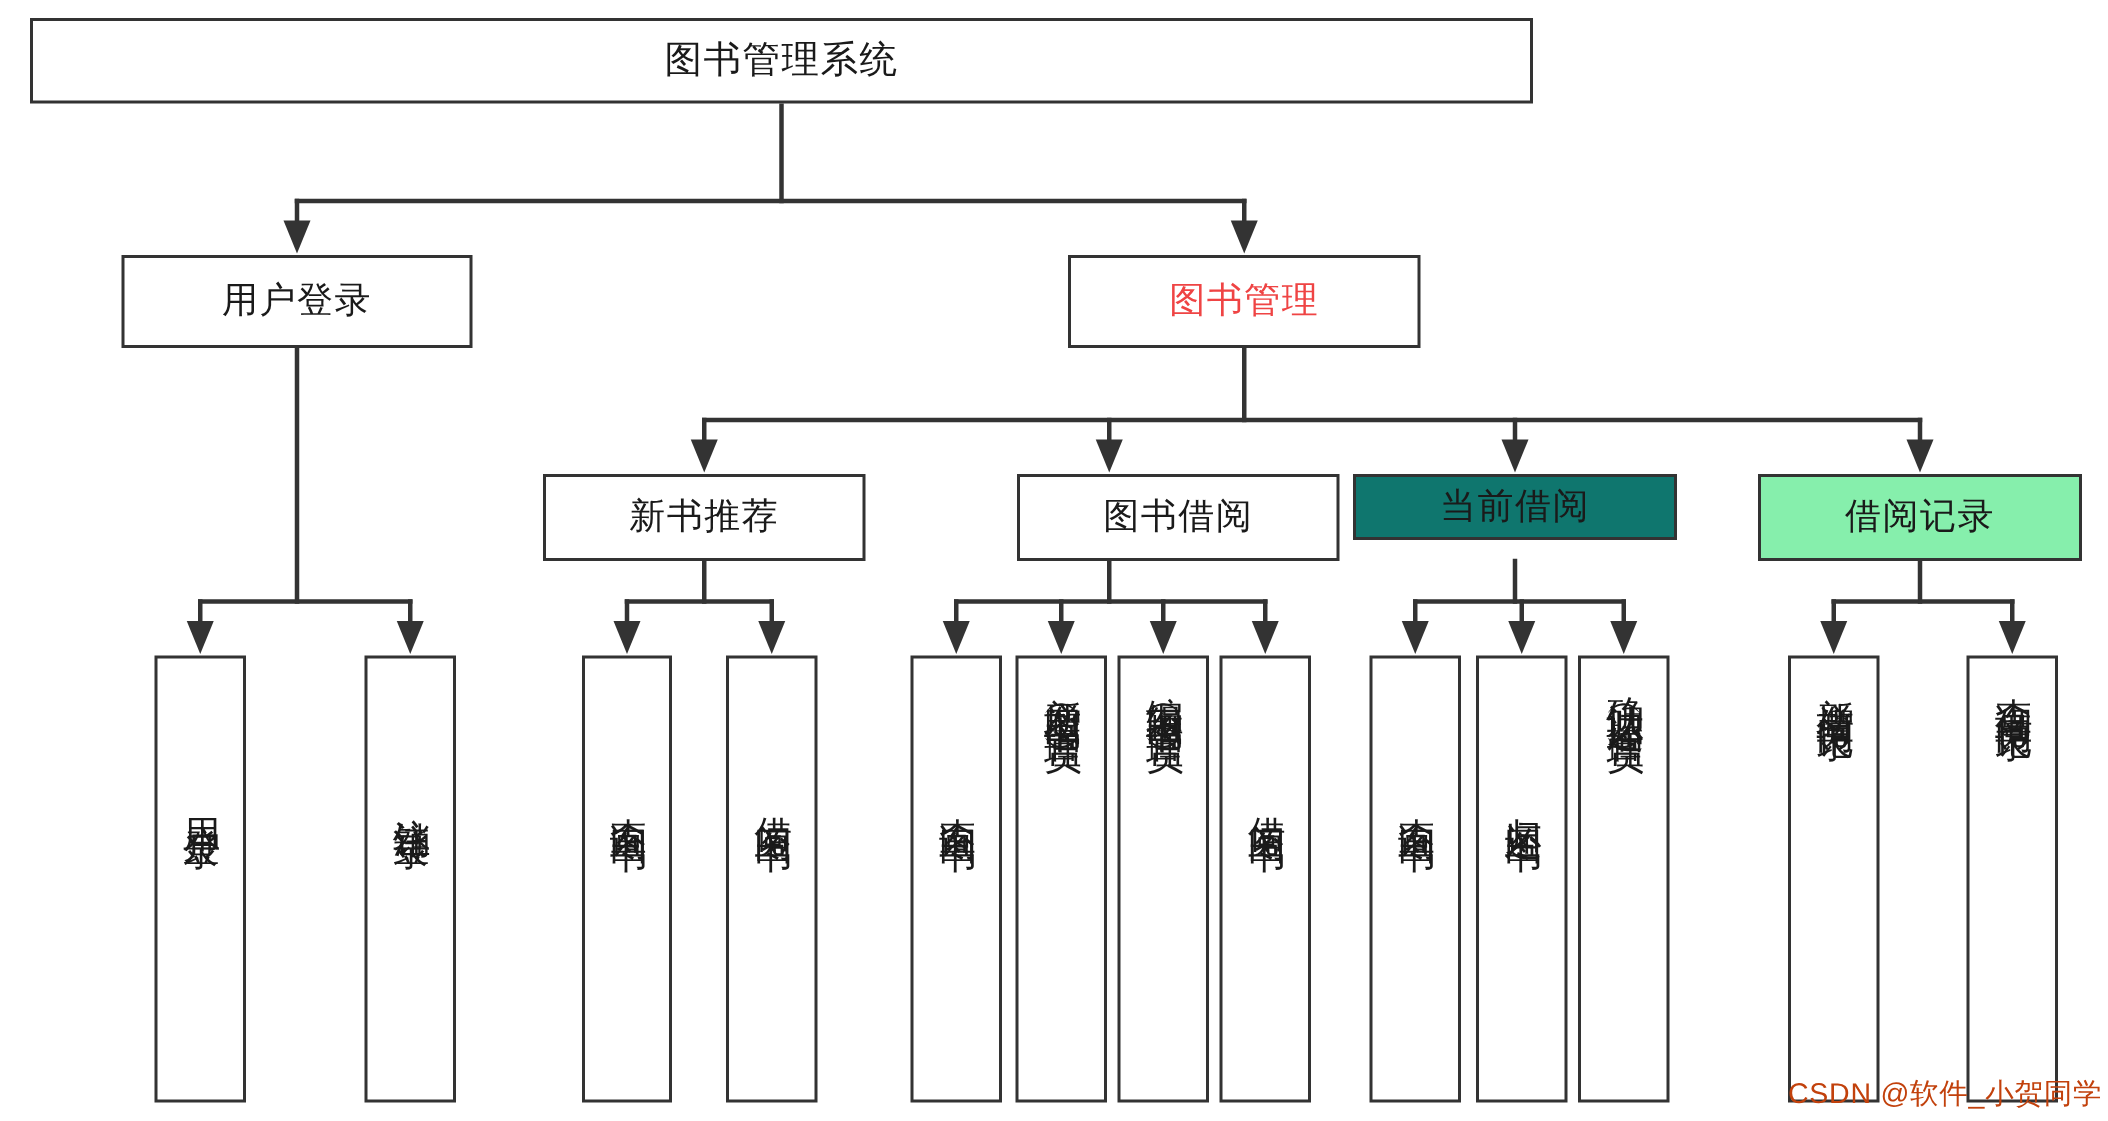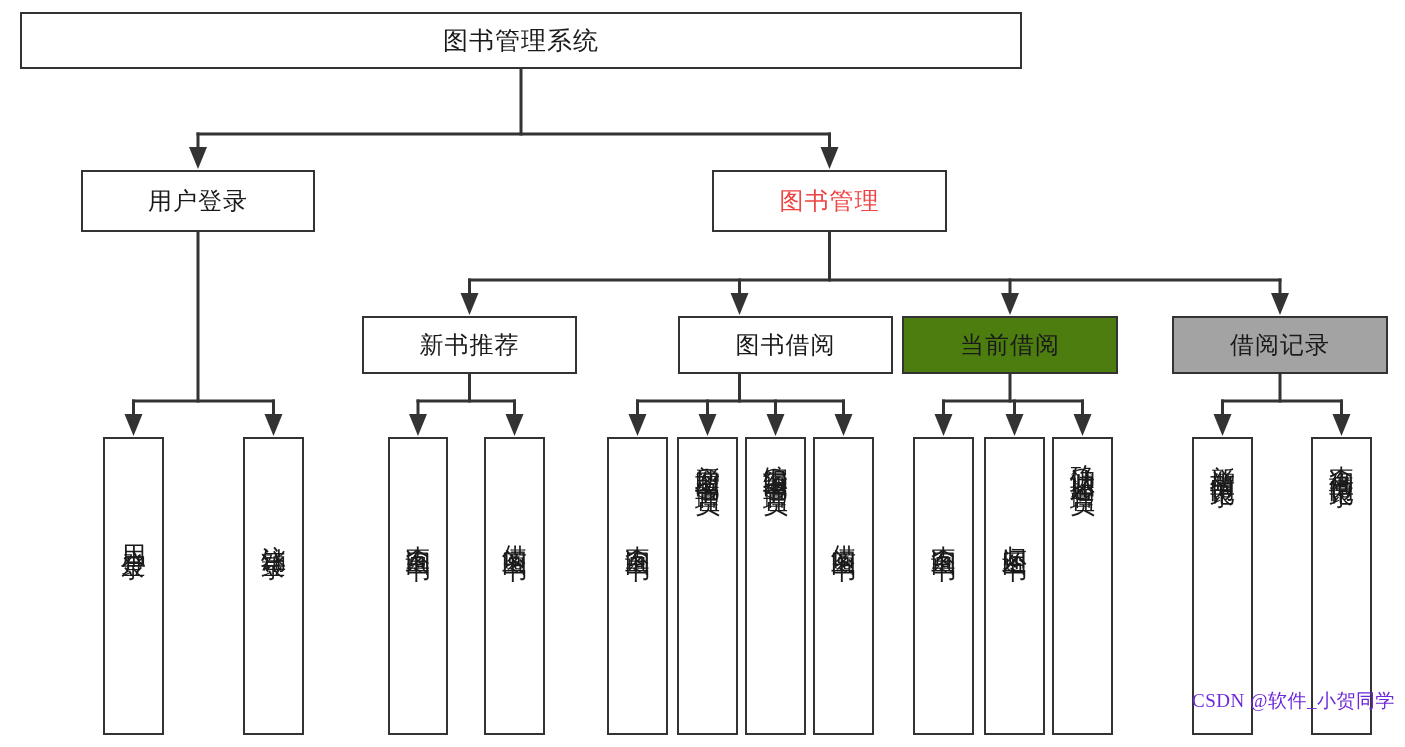--- a/index.html
+++ b/index.html
@@ -130,40 +130,40 @@
       <line x1="1082.5" y1="401" x2="1082.5" y2="417" stroke="#333333" stroke-width="3" stroke-linecap="square"></line>
       <polygon points="1073.5,414 1091.5,414 1082.5,436" fill="#333333"></polygon>
       <line x1="1280" y1="374" x2="1280" y2="401" stroke="#333333" stroke-width="3" stroke-linecap="square"></line>
       <line x1="1222.5" y1="401" x2="1341.5" y2="401" stroke="#333333" stroke-width="3" stroke-linecap="square"></line>
       <line x1="1222.5" y1="401" x2="1222.5" y2="417" stroke="#333333" stroke-width="3" stroke-linecap="square"></line>
       <polygon points="1213.5,414 1231.5,414 1222.5,436" fill="#333333"></polygon>
       <line x1="1341.5" y1="401" x2="1341.5" y2="417" stroke="#333333" stroke-width="3" stroke-linecap="square"></line>
       <polygon points="1332.5,414 1350.5,414 1341.5,436" fill="#333333"></polygon>
     </svg>
 
-  <div class="watermark" style="left: 1192px; top: 688px; color: #6d28d9; font-family: Liberation Serif, serif;">CSDN @软件_小贺同学</div>
+  <div class="watermark" style="left: 1192px; top: 716px; color: #c2410c;">CSDN @软件_小贺同学</div>
 <div class="node horiz root" style="left: 20px; top: 12px; width: 1002px; height: 57px; border-color: rgb(51, 51, 51); background: rgb(255, 255, 255); color: rgb(26, 26, 26);">
       <span class="lbl">图书管理系统</span>
     </div>
     <div class="node horiz" style="left: 81px; top: 170px; width: 234px; height: 62px; border-color: rgb(51, 51, 51); background: rgb(255, 255, 255); color: rgb(26, 26, 26);">
       <span class="lbl">用户登录</span>
     </div>
     <div class="node horiz" style="left: 712px; top: 170px; width: 235px; height: 62px; border-color: rgb(51, 51, 51); background: rgb(255, 255, 255); color: #ef4444;">
       <span class="lbl">图书管理</span>
     </div>
     <div class="node horiz" style="left: 362px; top: 316px; width: 215px; height: 58px; border-color: rgb(51, 51, 51); background: rgb(255, 255, 255); color: rgb(26, 26, 26);">
       <span class="lbl">新书推荐</span>
     </div>
     <div class="node horiz" style="left: 632px; top: 316px; width: 215px; height: 58px; border-color: rgb(51, 51, 51); background: rgb(255, 255, 255); color: rgb(26, 26, 26); margin-left: 46px;">
       <span class="lbl">图书借阅</span>
     </div>
-    <div class="node horiz" style="left: 902px; top: 316px; width: 216px; height: 58px; border-color: rgb(51, 51, 51); background: #4d7c0f; color: rgb(26, 26, 26);">
+    <div class="node horiz" style="left: 902px; top: 316px; width: 216px; height: 44px; border-color: rgb(51, 51, 51); background: #0f766e; color: rgb(26, 26, 26);">
       <span class="lbl">当前借阅</span>
     </div>
-    <div class="node horiz" style="left: 1172px; top: 316px; width: 216px; height: 58px; border-color: rgb(51, 51, 51); background: #a3a3a3; color: rgb(26, 26, 26);">
+    <div class="node horiz" style="left: 1172px; top: 316px; width: 216px; height: 58px; border-color: rgb(51, 51, 51); background: #86efac; color: rgb(26, 26, 26);">
       <span class="lbl">借阅记录</span>
     </div>
     <div class="node vert mid" style="left: 103px; top: 437px; width: 61px; height: 298px; border-color: rgb(51, 51, 51); background: rgb(255, 255, 255); color: rgb(26, 26, 26);">
       <span class="lbl">用户登录</span>
     </div>
     <div class="node vert mid" style="left: 243px; top: 437px; width: 61px; height: 298px; border-color: rgb(51, 51, 51); background: rgb(255, 255, 255); color: rgb(26, 26, 26);">
       <span class="lbl">注销登录</span>
     </div>
     <div class="node vert mid" style="left: 388px; top: 437px; width: 60px; height: 298px; border-color: rgb(51, 51, 51); background: rgb(255, 255, 255); color: rgb(26, 26, 26);">
       <span class="lbl">查询图书</span>

